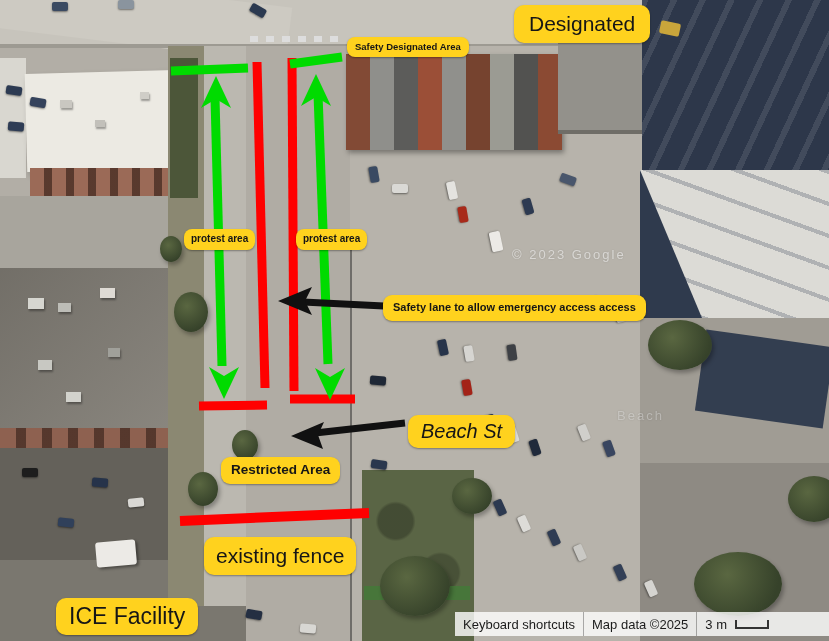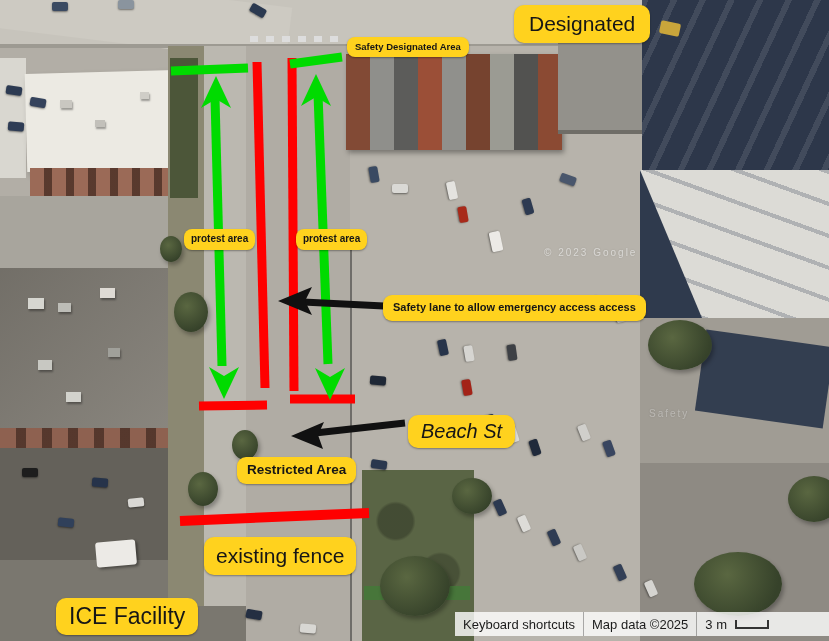--- a/index.html
+++ b/index.html
@@ -5,21 +5,21 @@
   html,body{margin:0;padding:0;background:#222;}
   #stage{
     position:relative;width:829px;height:641px;overflow:hidden;
     background:#b2aea6;font-family:"Liberation Sans",sans-serif;
     user-select:none;
   }
   #stage *{position:absolute;box-sizing:border-box;}
   .car{width:16px;height:9px;border-radius:2px;box-shadow:0 1px 2px rgba(0,0,0,.45);}
   .hvac{box-shadow:1px 2px 2px rgba(0,0,0,.35);}
   .tree{border-radius:50%;background:radial-gradient(circle at 38% 35%,#5a6741,#36422a 75%);box-shadow:2px 3px 4px rgba(0,0,0,.3);}
-  .wm{color:rgba(255,255,255,.55);font-size:10px;letter-spacing:2px;white-space:nowrap;text-shadow:0 0 2px rgba(0,0,0,.15);margin-left:32px;}
+  .wm{color:rgba(255,255,255,.55);font-size:13px;letter-spacing:2px;white-space:nowrap;text-shadow:0 0 2px rgba(0,0,0,.15);}
   .lbl{
     background:var(--label-bg,#FFD21E);color:#161616;white-space:nowrap;
     border-radius:10px;line-height:1.25;text-align:center;
     box-shadow:0 1px 2px rgba(0,0,0,.35);
   }
   svg.overlay{left:0;top:0;}
   .red-line{stroke:var(--barrier-red,#FF0000);stroke-width:9;fill:none;stroke-linecap:butt;}
   .red-line.thick{stroke-width:10;}
   .green-line{stroke:var(--protest-green,#00DB00);stroke-width:9;fill:none;stroke-linecap:butt;}
   .green-head{fill:var(--protest-green,#00DB00);stroke:none;}
@@ -148,21 +148,21 @@
     <div class="car" style="left:516px;top:519px;background:#dddcd8;transform:rotate(66deg);"></div>
     <div class="car" style="left:546px;top:533px;background:#2f3c53;transform:rotate(66deg);"></div>
     <div class="car" style="left:572px;top:548px;background:#cac9c5;transform:rotate(66deg);"></div>
     <div class="car" style="left:612px;top:568px;background:#323f56;transform:rotate(66deg);"></div>
     <div class="car" style="left:643px;top:584px;background:#d5d4d0;transform:rotate(66deg);"></div>
     <div class="car" style="left:246px;top:610px;background:#242f42;transform:rotate(10deg);"></div>
     <div class="car" style="left:300px;top:624px;background:#d8d7d3;transform:rotate(5deg);"></div>
   </div>
 
   <div class="wm" style="left:512px;top:247px;">© 2023 Google</div>
-  <div class="wm" style="left:617px;top:408px;color:rgba(255,255,255,.35);">Safety</div>
+  <div class="wm" style="left:617px;top:408px;color:rgba(255,255,255,.35);">Beach</div>
 
   <svg class="overlay" width="829" height="641" viewBox="0 0 829 641">
 
     <line class="red-line" x1="257" y1="62" x2="265" y2="388"></line>
     <line class="red-line" x1="292" y1="58" x2="294" y2="391"></line>
     <line class="red-line" x1="290" y1="399" x2="355" y2="399"></line>
     <line class="red-line" x1="199" y1="406" x2="267" y2="405"></line>
     <line class="red-line thick" x1="180" y1="521" x2="369" y2="513"></line>
 
     <line class="green-line" x1="171" y1="71" x2="248" y2="68"></line>
@@ -179,21 +179,21 @@
     <line class="black-shaft" x1="405" y1="423" x2="315" y2="433"></line>
     <polygon class="black-head" points="291,436 324,422 318,435 323,449"></polygon>
   </svg>
 
   <div class="lbl" style="left:514px;top:5px;font-size:21px;padding:6px 15px;">Designated</div>
   <div class="lbl" style="left:347px;top:37px;font-size:9.5px;font-weight:700;padding:4px 8px;border-radius:8px;">Safety Designated Area</div>
   <div class="lbl" style="left:184px;top:229px;font-size:10px;font-weight:700;padding:4px 7px;border-radius:8px;">protest area</div>
   <div class="lbl" style="left:296px;top:229px;font-size:10px;font-weight:700;padding:4px 7px;border-radius:8px;">protest area</div>
   <div class="lbl" style="left:383px;top:295px;font-size:11px;font-weight:700;padding:6px 10px;border-radius:9px;">Safety lane to allow emergency access access</div>
   <div class="lbl" style="left:408px;top:415px;font-size:20px;padding:4px 13px;font-style:italic;">Beach St</div>
-  <div class="lbl" style="left:221px;top:457px;font-size:13.5px;font-weight:700;padding:5px 10px;border-radius:9px;margin-left:16px;">Restricted Area</div>
+  <div class="lbl" style="left:221px;top:457px;font-size:13.5px;font-weight:700;padding:5px 10px;border-radius:9px;">Restricted Area</div>
   <div class="lbl" style="left:204px;top:537px;font-size:21px;padding:6px 12px;">existing fence</div>
   <div class="lbl" style="left:56px;top:598px;font-size:23px;padding:4px 13px;">ICE Facility</div>
 
   <div id="attrib">
     <div class="sect">Keyboard shortcuts</div>
     <div class="sect">Map data ©2025</div>
     <div class="sect">
       <span style="position:static;">3 m</span>
       <span class="scalebar"></span>
     </div>

